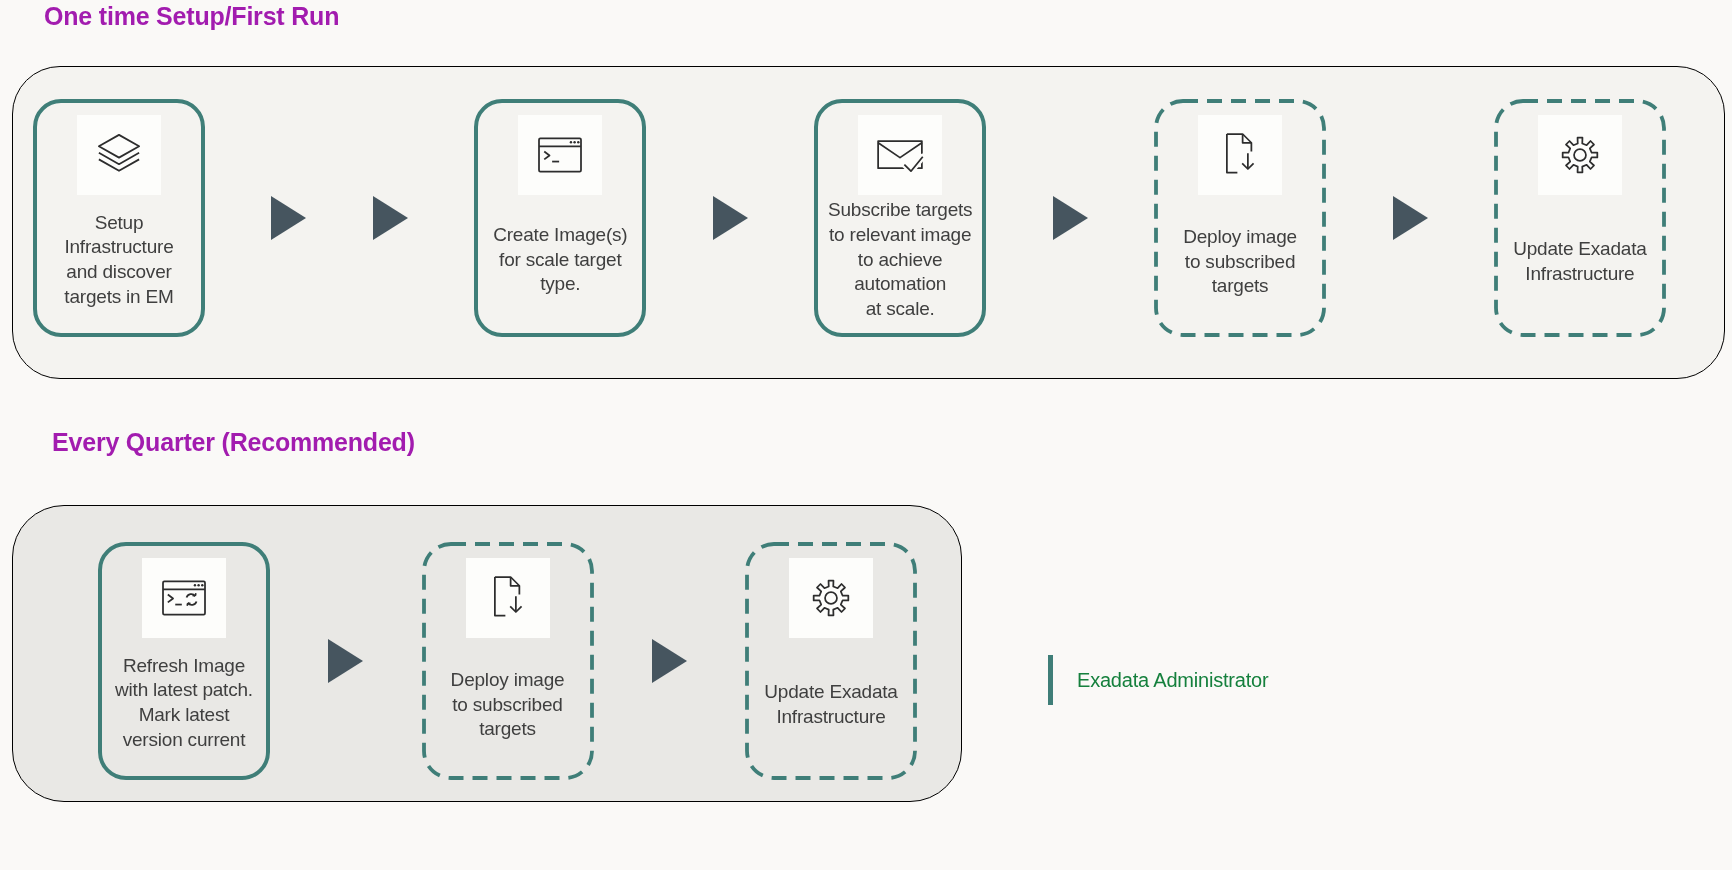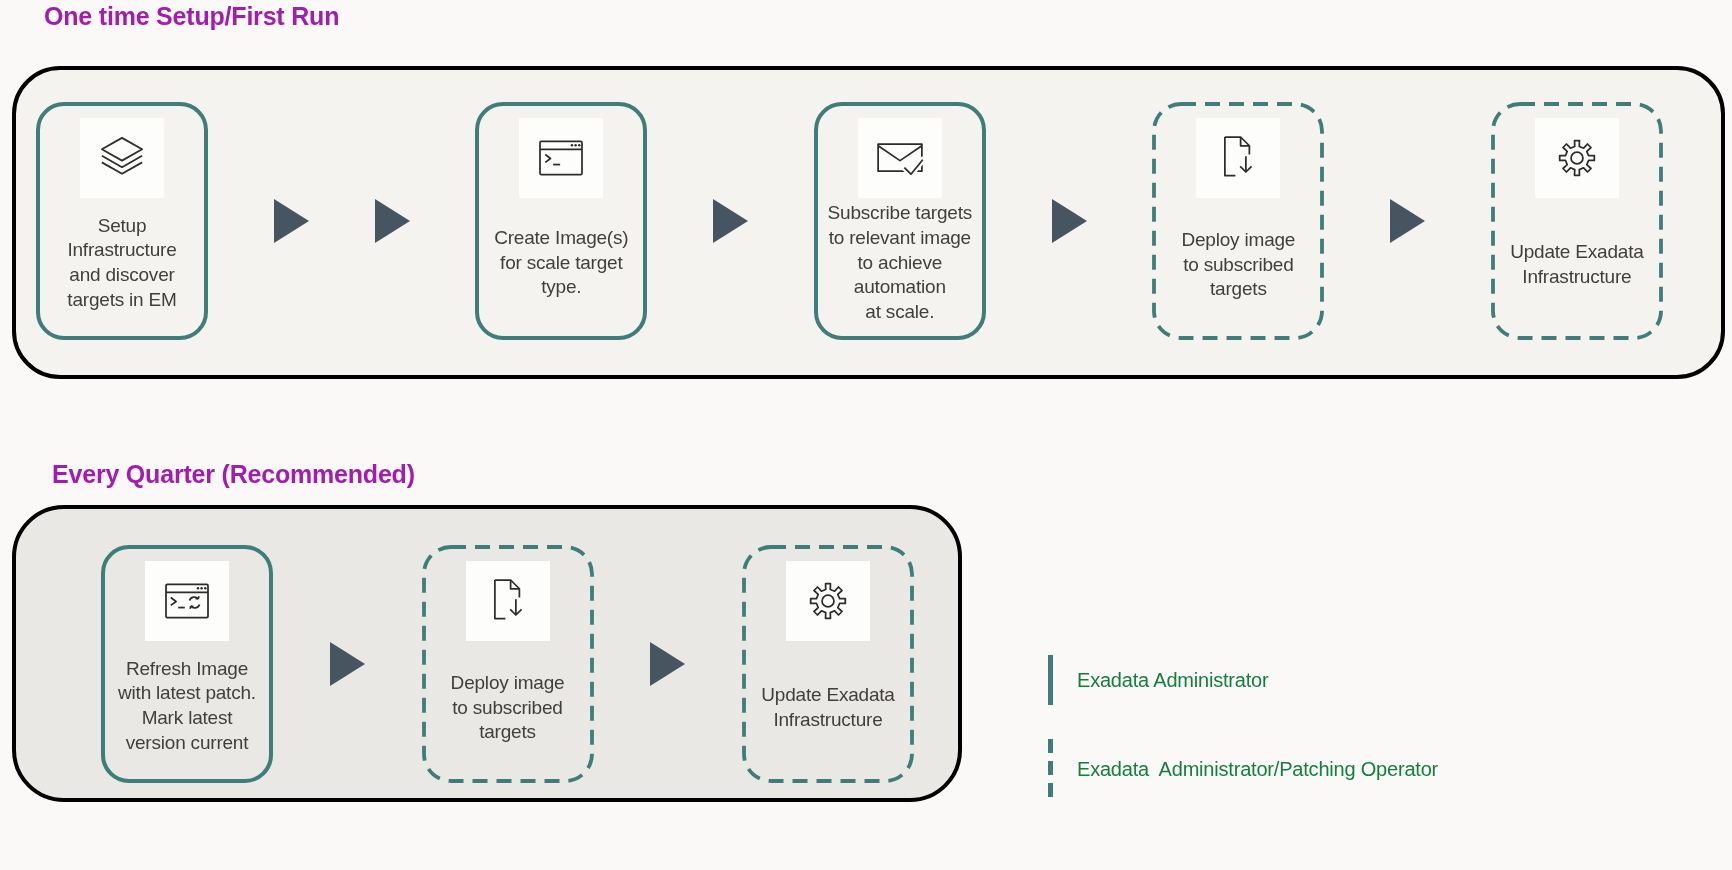--- a/index.html
+++ b/index.html
@@ -6,24 +6,24 @@
   body{
     width:1732px;height:870px;position:relative;overflow:hidden;
     background:#FAF9F7;
     font-family:"Liberation Sans","DejaVu Sans",sans-serif;
   }
   .section-title{
     position:absolute;font-size:25px;font-weight:bold;color:#a21caf;
     letter-spacing:-0.2px;white-space:nowrap;
   }
   #title1{left:44px;top:2px;}
-  #title2{left:52px;top:428px;margin-top:32px;}
+  #title2{left:52px;top:428px;}
   .flow{
     position:absolute;box-sizing:border-box;
-    border:4px solid #000000;
+    border:1px solid #000000;
     display:flex;align-items:flex-start;justify-content:space-between;
   }
   #flow1{
     left:12px;top:66px;width:1713px;height:313px;border-radius:48px;
     background:#F4F3F0;padding:32px 58px 0 20px;
   }
   #flow2{
     left:12px;top:505px;width:950px;height:297px;border-radius:52px;
     background:#E9E8E5;padding:36px 44px 0 85px;
   }
@@ -222,17 +222,13 @@
 Infrastructure</div>
   </div>
 
 </div>
 
 <div class="legend">
   <div class="legend-item">
     <div class="legend-bar"></div>
     <div class="legend-label">Exadata Administrator</div>
   </div>
-  <div class="legend-item">
-    <div class="legend-bar dashed"></div>
-    <div class="legend-label">Exadata  Administrator/Patching Operator</div>
-  </div>
 </div>
 
 </body></html>

